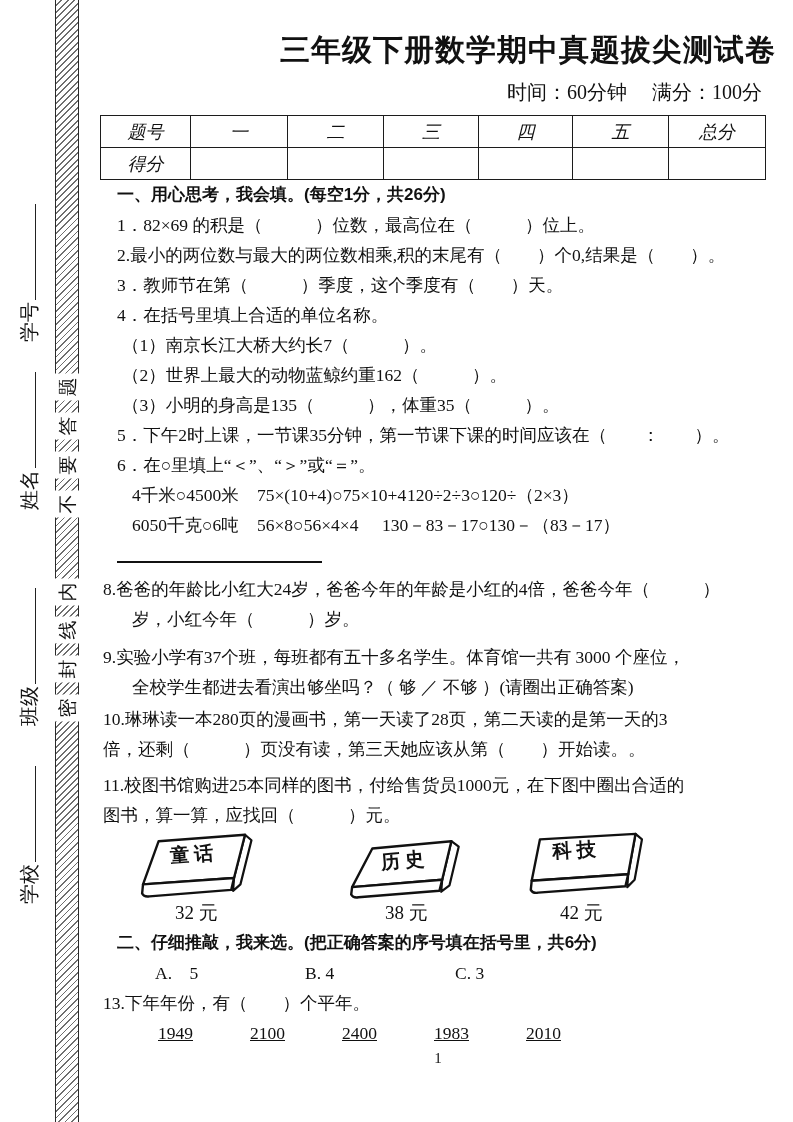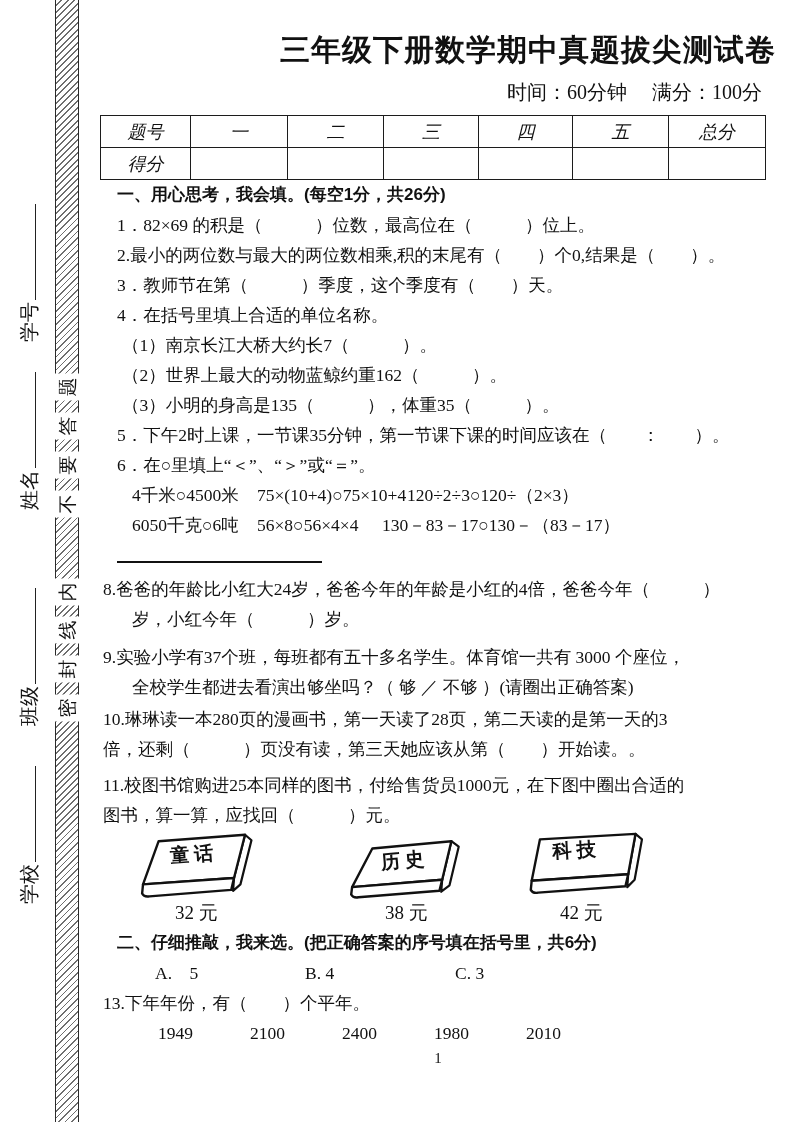--- a/index.html
+++ b/index.html
@@ -59,21 +59,21 @@
   
   .books-row{display:flex; margin-top:2px;}
   .book{width:170px;}
   .bk1{margin-left:25px}.bk2{margin-left:40px}.bk3{margin-left:5px}
   .book svg{display:block;}
   .price{font-size:19px; padding-left:50px; height:26px; line-height:26px; white-space:pre;}
   
   .opt-row{display:flex; padding-left:55px;align-items:flex-end;}
   .opt-row span{flex:0 0 150px; white-space:pre;}
   .years-row{display:flex; padding-left:58px;}
-  .years-row span{flex:0 0 92px;}
+  .years-row span{flex:0 0 92px;text-decoration:underline;}
   .pageno{ text-align:center; font-size:15px; margin-top:2px;}
 </style>
 </head>
 <body>
 
 <div class="page">
 
   <div class="seal-strip"></div>
   <span class="seal-char sc0">题</span>
   <span class="seal-char sc1">答</span>
@@ -198,19 +198,19 @@
     <div class="line opt-row">
       <span>A.　5</span>
       <span>B. 4</span>
       <span>C. 3</span>
     </div>
     <div class="line ind0">13.下年年份，有（　　）个平年。</div>
     <div class="line years-row">
       <span>1949</span>
       <span>2100</span>
       <span>2400</span>
-      <span>1980</span>
+      <span>1983</span>
       <span>2010</span>
     </div>
 
     <div class="pageno">1</div>
   </div>
 </div>
 
 </body></html>

